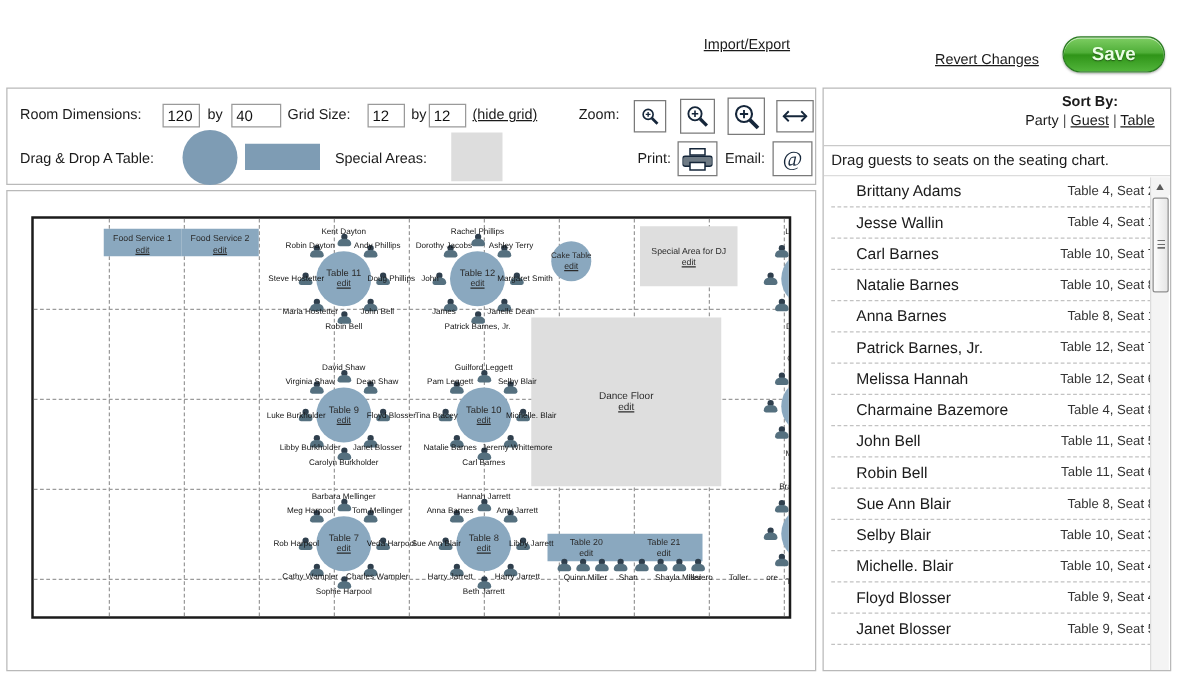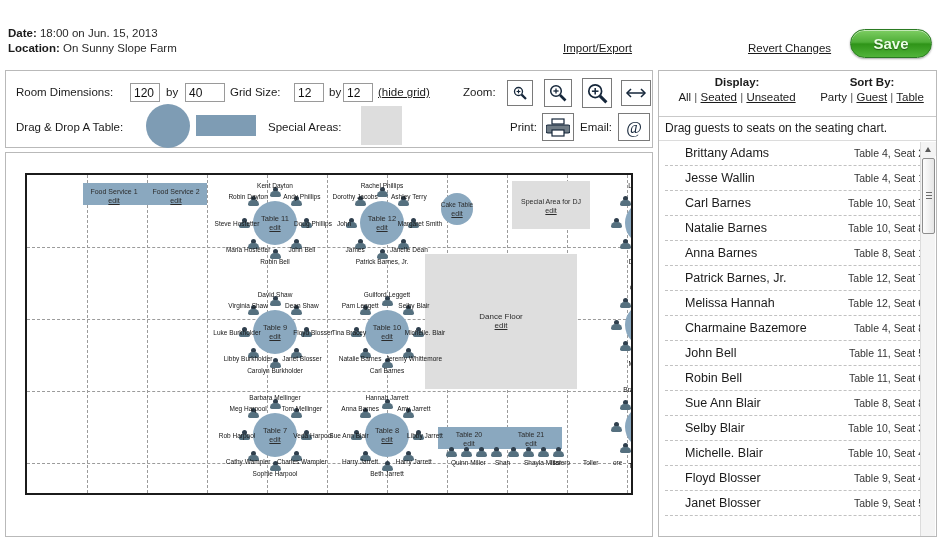--- a/index.html
+++ b/index.html
@@ -19,21 +19,21 @@
     position: absolute; left: 8px; top: 2px;
     font-size: 15px; font-weight: bold; letter-spacing: .1px;
   }
   #meta { position: absolute; left: 8px; top: 26px; font-size: 11.5px; line-height: 15px; }
   #meta .lbl { font-weight: bold; }
   #meta .val { color: #2a2a2a; }
 
   a.link {
     color: #1b1b1b; text-decoration: underline; font-size: 11.5px; cursor: pointer;
   }
-  #import-export { position: absolute; left: 563px; top: 42px; }
+  #import-export { position: absolute; left: 563px; top: 30px; }
   #revert-changes { position: absolute; left: 748px; top: 42px; }
 
   #save-button {
     position: absolute; left: 850px; top: 29px;
     width: 82px; height: 29px;
     border-radius: 15px;
     border: 1px solid #2a7a22;
     background: linear-gradient(to bottom, #7ece63 0%, #4fae38 45%, #2f9418 52%, #51b43a 100%);
     box-shadow: inset 0 1px 0 rgba(255,255,255,.55), 0 1px 2px rgba(0,0,0,.35);
     color: #eaffe4; font-size: 15px; font-weight: bold;
@@ -198,30 +198,20 @@
     content: ""; position: absolute; left: 3px; top: 33px; width: 6px; height: 7px;
     background: repeating-linear-gradient(to bottom,#6d6d6d 0 1px,transparent 1px 3px);
   }
 </style>
 </head>
 <body>
 
 <div id="app">
 
   <div id="header">
-    <div id="meta">
-      <div>
-        <span class="lbl">Date:</span>
-        <span class="val">18:00 on Jun. 15, 2013</span>
-      </div>
-      <div>
-        <span class="lbl">Location:</span>
-        <span class="val">On Sunny Slope Farm</span>
-      </div>
-    </div>
     <a class="link" id="import-export">Import/Export</a>
     <a class="link" id="revert-changes">Revert Changes</a>
     <div id="save-button">Save</div>
   </div>
 
   <div id="toolbar">
     <div class="row" id="row1">
       <span class="tlabel" id="rd-label">Room Dimensions:</span>
       <input class="tinput" id="rd-w" value="120" style="">
       <span class="tlabel" id="rd-by">by</span>
@@ -704,24 +694,20 @@
             <span class="body"></span>
           </div>
           <div class="gname" style="left: 620px; top: 210.5px; transform: translateX(-50%);">Brandon Kreider</div>
           <div class="gname" style="left: 620px; top: 286.5px; transform: translateX(-50%);">Toby Kreider</div>
         </div>
       </div>
   </div>
 
   <div id="sidebar">
     <div id="sb-head">
-      <div class="sb-col" id="display-col">
-        <span class="hd">Display:</span>
-        <span class="opts" id="display-opts"><a class="active">All</a><span class="sep"> | </span><a>Seated</a><span class="sep"> | </span><a>Unseated</a></span>
-      </div>
       <div class="sb-col" id="sort-col">
         <span class="hd">Sort By:</span>
         <span class="opts" id="sort-opts"><a class="active">Party</a><span class="sep"> | </span><a>Guest</a><span class="sep"> | </span><a>Table</a></span>
       </div>
     </div>
     <div id="sb-hint">Drag guests to seats on the seating chart.</div>
     <div id="guest-list">
         <div class="guest-row">
           <span class="gn">Brittany Adams</span>
           <span class="gs">Table 4, Seat 2</span>

